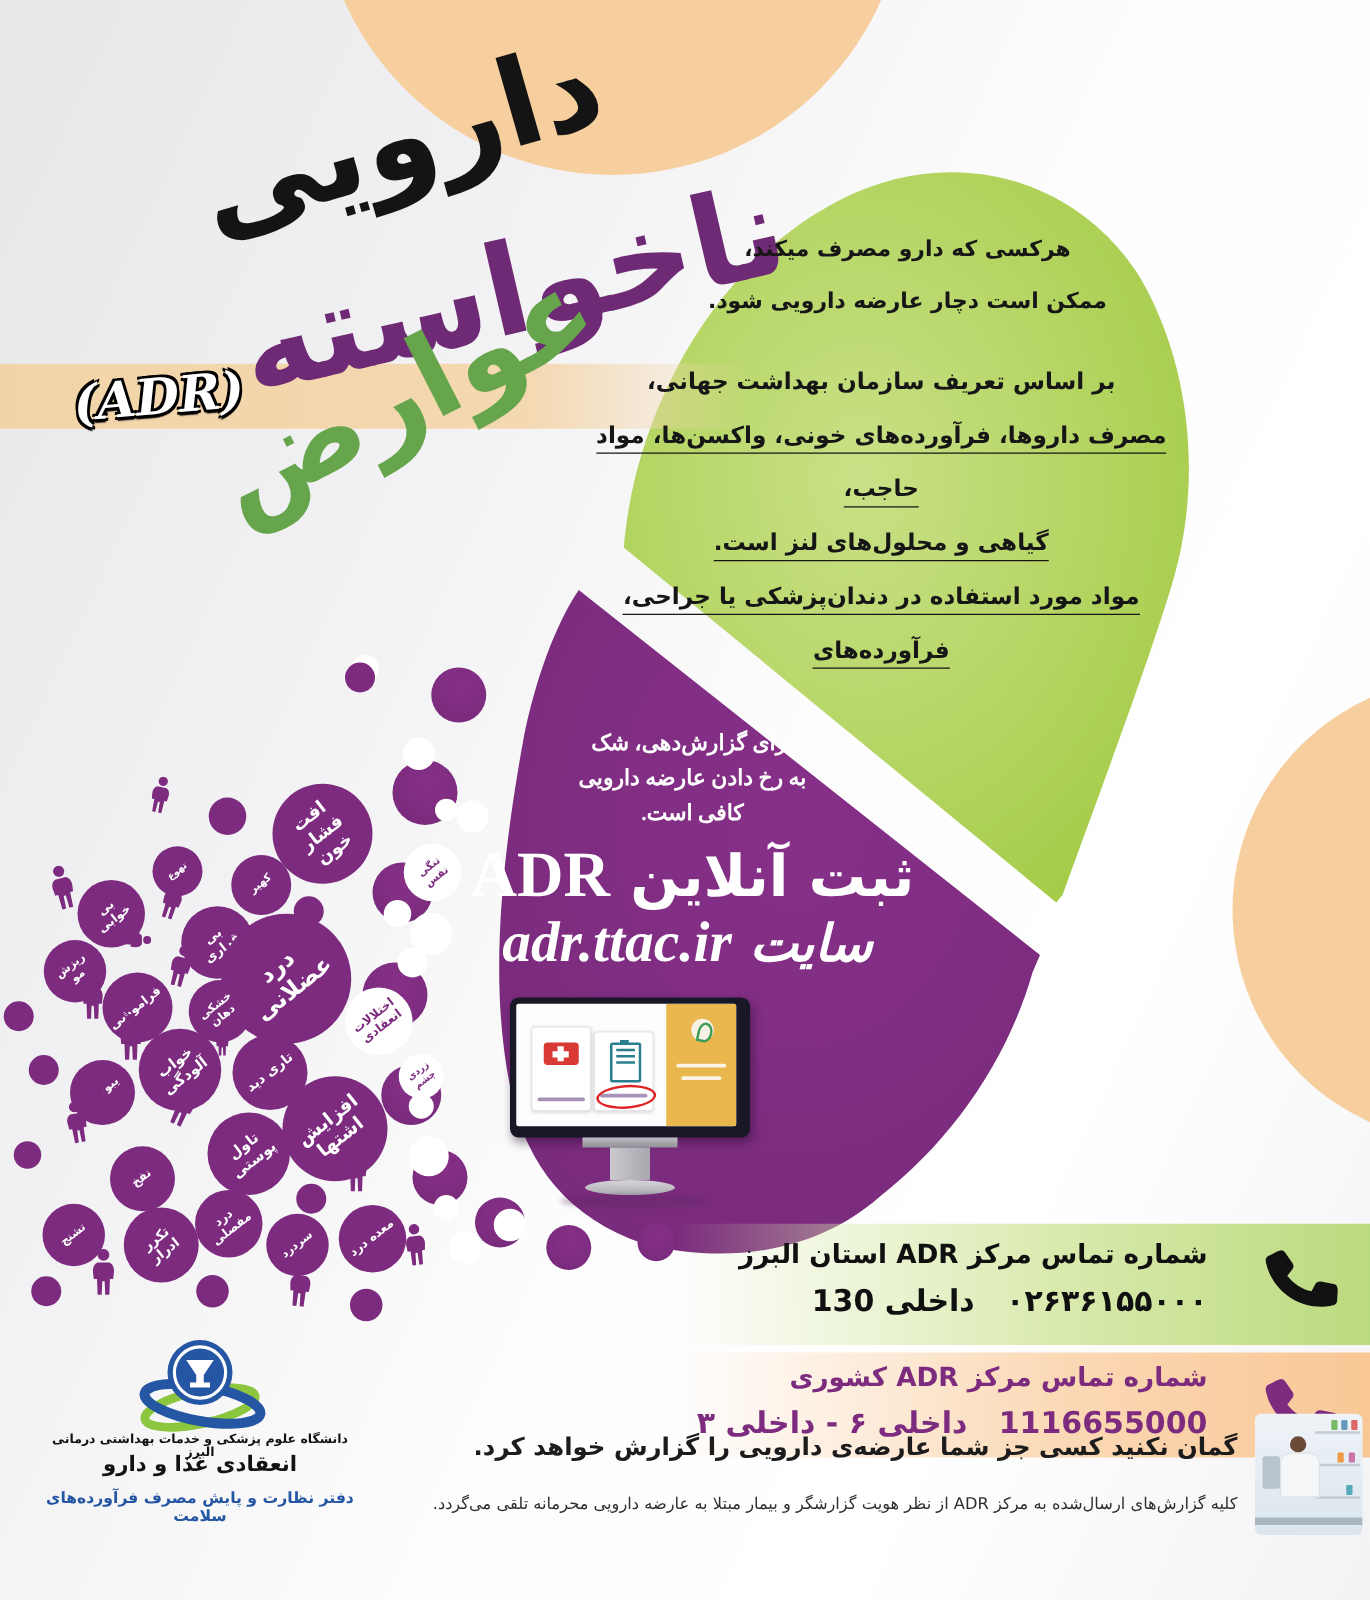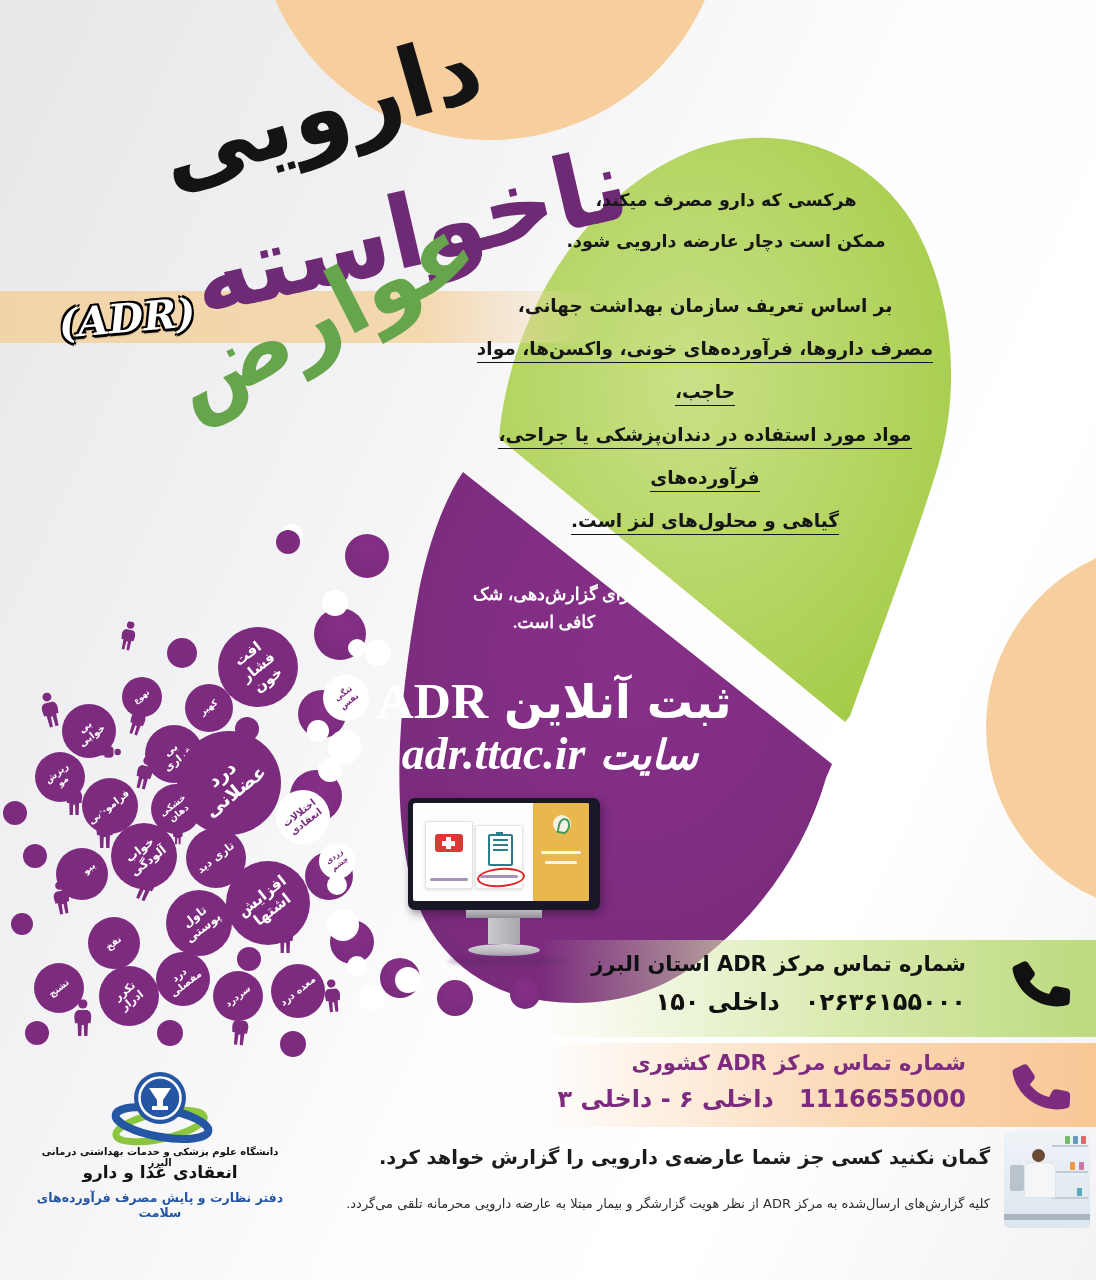--- a/index.html
+++ b/index.html
@@ -52,21 +52,21 @@
   #red-ellipse{position:absolute;left:1px;bottom:1px;width:44px;height:15px;border:2px solid #e02425;border-radius:50%;transform:rotate(-4deg);}
   #mon-yellow{position:absolute;right:0;top:0;width:56px;height:98px;background:#e9b74e;}
   #ttac-logo{position:absolute;left:20px;top:12px;width:18px;height:18px;border-radius:50%;background:#f6f2e6;}
   #ttac-logo:after{content:"";position:absolute;left:5px;top:3px;width:8px;height:12px;border:2.5px solid #3d9c55;border-radius:50% 50% 50% 0;transform:rotate(12deg);}
   .ybar{position:absolute;left:8px;right:8px;height:2.5px;background:rgba(255,255,255,.85);border-radius:2px;}
   #mon-stand-top{left:58px;top:112px;width:76px;height:8px;background:linear-gradient(#bdbdc2,#8f8f95);}
   #mon-neck{left:80px;top:120px;width:32px;height:26px;background:linear-gradient(90deg,#c9c9ce,#a7a7ad);}
   #mon-base{left:60px;top:146px;width:72px;height:12px;background:linear-gradient(#d6d6da,#ababb1);border-radius:50%;}
   #mon-shadow{left:40px;top:158px;width:120px;height:10px;background:rgba(90,40,95,.35);border-radius:50%;filter:blur(2px);}
   
-  .band{left:540px;width:556px;}
+  .band{left:540px;width:556px;margin-top:39px;}
   #band1{top:940px;height:97px;background:linear-gradient(to left,#bcda7e 0%,#d9eaae 45%,rgba(255,255,255,0) 100%);}
   #band2{top:1043px;height:84px;background:linear-gradient(to left,#f8c795 0%,#fbd9b6 45%,rgba(255,255,255,0) 100%);}
   .band .label{position:absolute;right:130px;top:12px;font-size:21px;font-weight:bold;direction:rtl;}
   .band .number{position:absolute;right:130px;top:48px;font-size:24px;font-weight:bold;direction:rtl;}
   .band .number b{letter-spacing:6px;font-weight:bold;}
   #band1 .label,#band1 .number{color:#101010;}
   #band2 .label,#band2 .number{color:#7C2B7F;}
   #band2 .label{top:8px}#band2 .number{top:42px}
   .phone{position:absolute;right:28px;top:18px;width:52px;height:52px;}
   
@@ -148,26 +148,27 @@
   <div class="abs cal" id="t-unwanted">ناخواسته</div>
   <div class="abs cal" id="t-effects">عوارض</div>
 
   <div class="abs gtxt" id="gp1">
     <div>هرکسی که دارو مصرف میکند،</div>
     <div>ممکن است  دچار عارضه دارویی شود.</div>
   </div>
   <div class="abs gtxt" id="gp2">
     <div>بر اساس تعریف سازمان بهداشت جهانی،</div>
     <div class="u"><span>مصرف داروها، فرآورده‌های خونی، واکسن‌ها، مواد حاجب،</span></div>
+    <div class="u"><span>گیاهی و محلول‌های لنز است.</span></div>
     <div class="u"><span>مواد مورد استفاده در دندان‌پزشکی یا جراحی، فرآورده‌های</span></div>
-    <div class="u"><span>گیاهی و محلول‌های لنز است.</span></div>
   </div>
 
   <div class="abs ptxt" id="pintro">
     <div>برای گزارش‌دهی، شک</div>
+    <div>به رخ دادن عارضه دارویی</div>
     <div>کافی است.</div>
   </div>
   <div class="abs ptxt" id="phead">
     <span>ثبت آنلاین</span>
     <span class="lat">ADR</span>
   </div>
   <div class="abs ptxt" id="psite">
     <span>سایت</span>
     <span class="lat">adr.ttac.ir</span>
   </div>
@@ -323,21 +324,21 @@
         <use href="#person-sym"></use>
       </svg>
       <svg class="person" viewBox="0 0 10 16" style="left: 228.84px; top: 1010px; width: 22.32px; height: 36px; transform: rotate(6deg);">
         <use href="#person-sym"></use>
       </svg>
     </div>
 
   <div class="abs band" id="band1">
     <div class="label">شماره تماس مرکز ADR استان البرز</div>
     <div class="number">
-      <b>۰۲۶۳۶۱۵۵۰۰۰</b>&nbsp;&nbsp;&nbsp;<span>داخلی ۱۵۰</span>
+      <b>۰۲۶۳۶۱۵۵۰۰۰</b>&nbsp;&nbsp;&nbsp;<span>داخلی 130</span>
     </div>
     <svg class="phone" viewBox="0 0 512 512" style="transform:rotate(-12deg)">
       <path fill="#111111" d="M164.9 24.6c-7.7-18.6-28-28.5-47.4-23.2l-88 24C12.1 30.2 0 46 0 64C0 311.4 200.6 512 448 512c18 0 33.8-12.1 38.6-29.5l24-88c5.3-19.4-4.6-39.7-23.2-47.4l-96-40c-16.3-6.8-35.2-2.1-46.3 11.6L304.7 368C234.3 334.7 177.3 277.7 144 207.3L193.3 167c13.7-11.2 18.4-30 11.6-46.3l-40-96z"></path>
     </svg>
   </div>
   <div class="abs band" id="band2">
     <div class="label">شماره تماس  مرکز ADR کشوری</div>
     <div class="number">
       <b>1116655000</b>&nbsp;&nbsp;&nbsp;<span>داخلی ۶ - داخلی ۳</span>
     </div>

